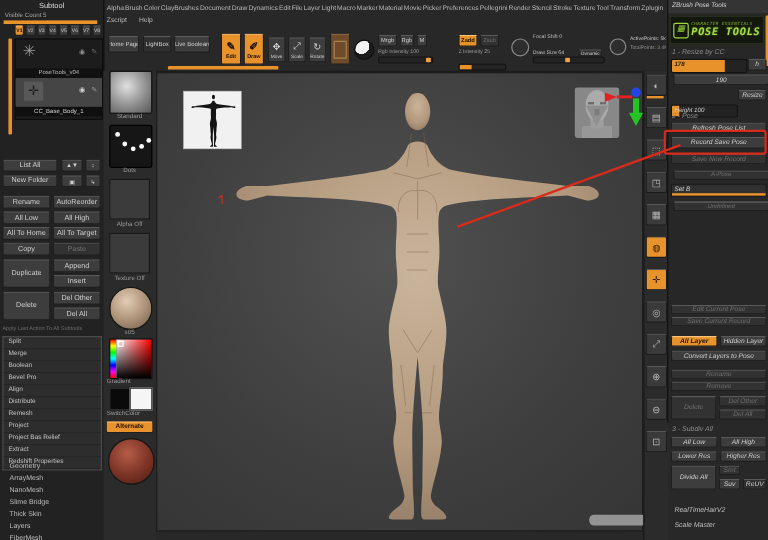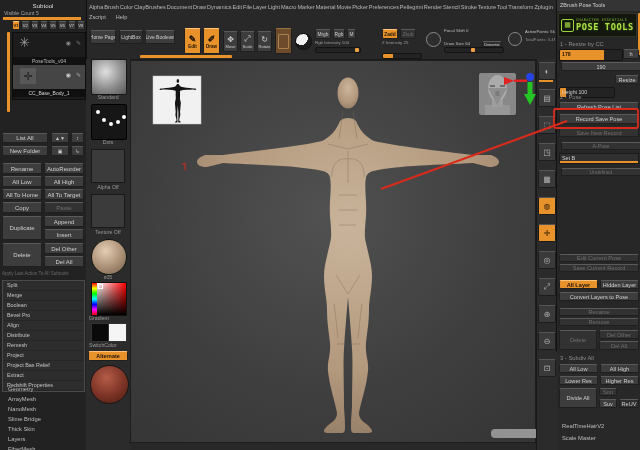--- a/index.html
+++ b/index.html
@@ -327,21 +327,21 @@
         <div class="shelf-btn orange">✛</div>
         <div class="shelf-btn">◎</div>
         <div class="shelf-btn">⤢</div>
         <div class="shelf-btn">⊕</div>
         <div class="shelf-btn">⊖</div>
         <div class="shelf-btn">⊡</div>
     </div>
     <div class="abs" style="left:2px;top:21px;width:14px;height:2px;background:#e8922c;"></div>
   </div>
 
-  <div class="abs rp" style="left:556px;top:0;width:84px;height:352px;">
+  <div class="abs rp" style="left:556px;top:0;width:84px;height:352px;font-style:italic;">
     <div class="abs" style="left:0;top:0;width:84px;height:11px;background:#343434;font-size:5.4px;color:#d2d2d2;line-height:11px;padding-left:3px;box-sizing:border-box;">ZBrush Pose Tools</div>
     <div class="abs" style="left:81px;top:13px;width:3px;height:42px;background:#e8922c;border-radius:1px;"></div>
 
     <div class="abs" style="left:1px;top:13px;width:79px;height:24px;background:#14170e;border:1px solid #2e3324;display:flex;align-items:center;padding:0 2px;gap:2px;box-sizing:border-box;">
       <span style="width:11px;height:11px;border:1px solid #9ed53c;border-radius:2px;color:#9ed53c;font-size:7px;line-height:10px;text-align:center;">▦</span>
       <span style="display:flex;flex-direction:column;overflow:hidden;">
         <span style="font-family:'DejaVu Sans Mono',monospace;font-size:3.6px;color:#86bb34;letter-spacing:0.4px;white-space:nowrap;">CHARACTER ESSENTIALS</span>
         <span style="font-family:'DejaVu Sans Mono',monospace;font-size:8.6px;font-weight:bold;color:#a8dd46;letter-spacing:0.6px;white-space:nowrap;text-shadow:0 0 2px #4e7a12;">POSE TOOLS</span>
       </span>
     </div>

